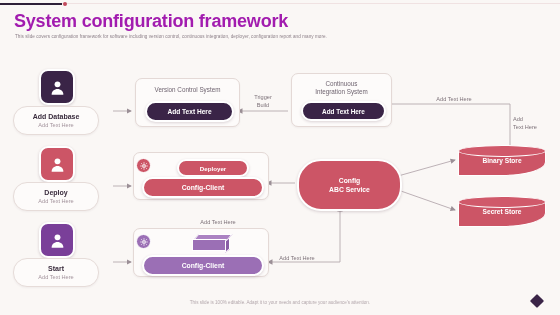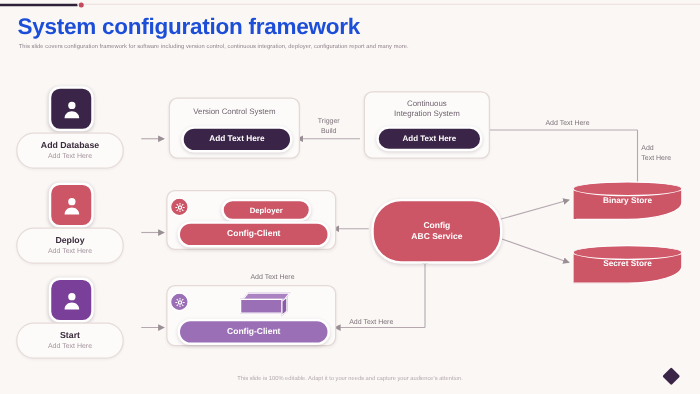--- a/index.html
+++ b/index.html
@@ -12,21 +12,21 @@
   .slide{position:absolute;inset:0;background:#faf7f5;}
 
   
   .topbar{position:absolute;left:0;top:2px;width:560px;height:3px;}
   .topbar .rule{position:absolute;left:0;top:1px;width:62px;height:2px;background:#2e2038;}
   .topbar .rule2{position:absolute;left:62px;top:1px;width:498px;height:1px;background:#f0e2e2;}
   .topbar .dot{position:absolute;left:63px;top:0px;width:4px;height:4px;background:#c24a5c;border-radius:50%;}
 
   .page-title{
     position:absolute;left:14px;top:11px;
-    font-size:18px;font-weight:700;color:#1d4ed8;letter-spacing:-0.2px;
+    font-size:18px;font-weight:700;color:#a21caf;letter-spacing:-0.2px;
     white-space:nowrap;
     text-align:right;
   }
   .page-sub{
     position:absolute;left:15px;top:34px;
     font-size:4.6px;color:#8d8189;letter-spacing:0.05px;white-space:nowrap;
   }
 
   
   .icon-tile{

